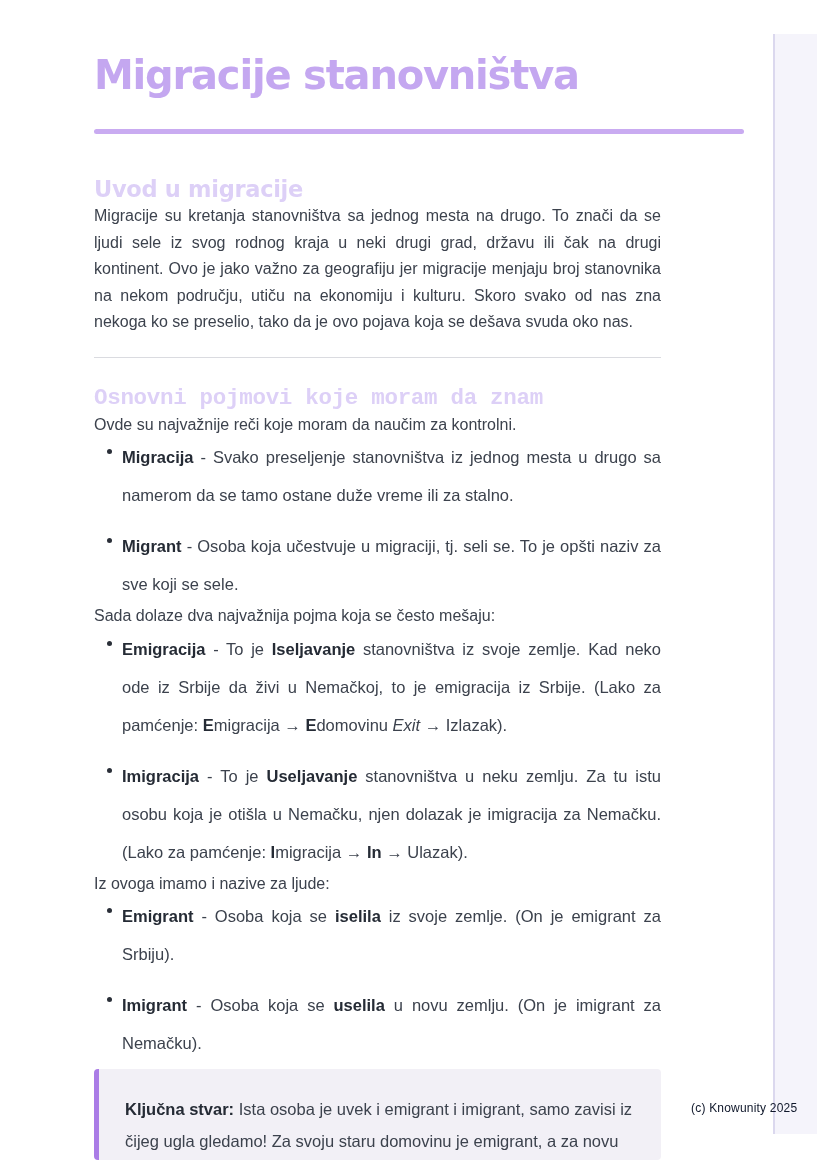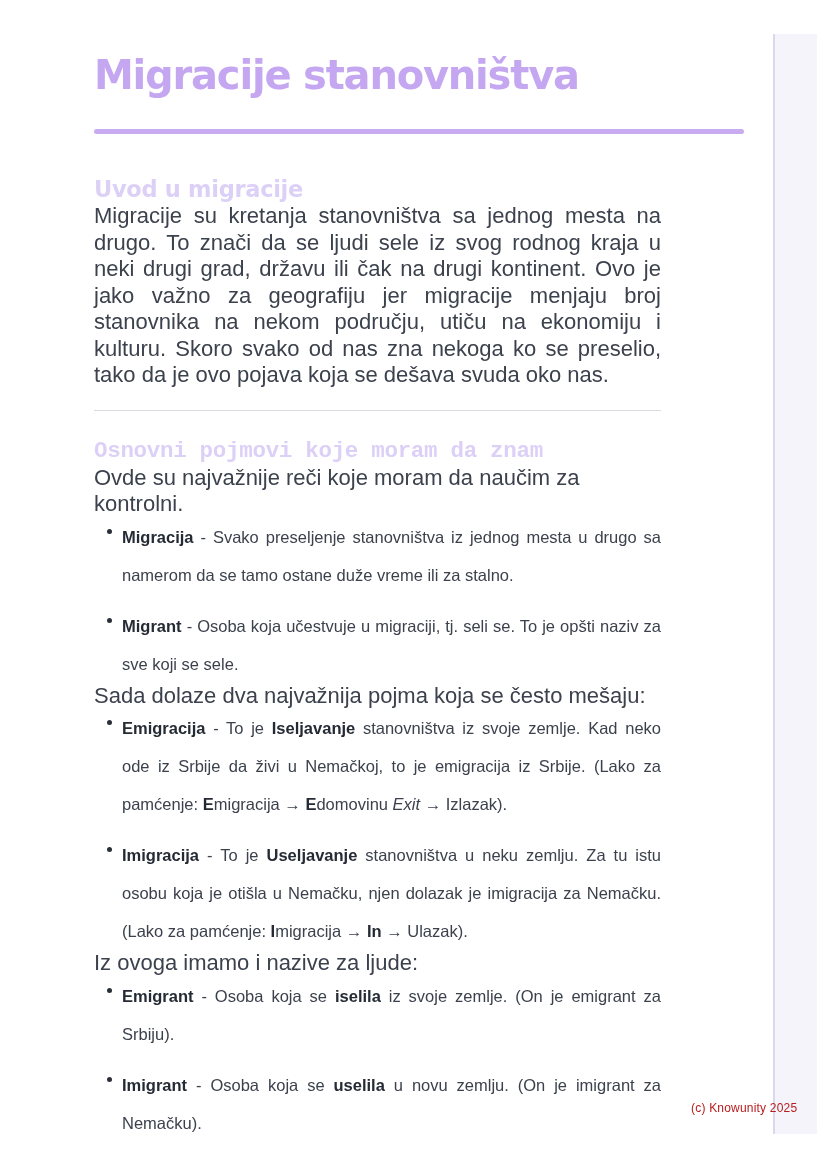--- a/index.html
+++ b/index.html
@@ -17,21 +17,21 @@
     font-weight:700;font-size:40px;line-height:46px;letter-spacing:-1.2px;
     color:#c4a7f0;
   }
   .rule{margin-top:31px;width:650px;height:5px;border-radius:2.5px;background:#c9abf1;}
   h2{
     margin:0;font-family:"DejaVu Sans","Liberation Sans",sans-serif;
     font-weight:700;font-size:22.5px;line-height:28px;color:#ddd0f7;letter-spacing:-0.3px;
   }
   .h2-intro{margin-top:41px;}
   .h2-terms{margin-top:26px;font-family:Liberation Mono, monospace;}
-  p.body{margin:0;font-size:22px;line-height:26.5px;color:#3c424d;}
+  p.body{margin:0;font-size:16px;line-height:26.5px;color:#3c424d;}
   .justify{text-align:justify;}
   .p-intro{margin-top:22px;}
   .divider{margin:21px 0 0;border:none;height:1px;background:#dadbe0;width:567px;}
   .p-lead{margin-top:16px;}
   .p-mixlead{margin-top:12px;}
   .p-peoplelead{margin-top:13px;}
   ul.blist{list-style:none;margin:0;padding:0;}
   .ul-1{margin-top:21px;}
   .ul-2{margin-top:14px;}
   .ul-3{margin-top:8px;}
@@ -46,21 +46,21 @@
   .li-text{display:block;text-align:justify;}
   b{font-weight:700;color:#252b35;}
   i{font-style:italic;color:#3c424d;}
   .callout{
     box-sizing:border-box;margin-top:7px;width:567px;height:91px;
     background:#f2f0f6;border-left:5px solid #aa7ce6;border-radius:4px;
     padding:24px 26px 0;overflow:hidden;
   }
   .callout p{margin:0;font-size:16.5px;line-height:32px;color:#3c424d;}
   .footer{
-    position:absolute;left:665px;top:1101px;font-size:12px;color:#b91c1c;
+    position:absolute;left:665px;top:1101px;font-size:12px;color:#0f172a;
     letter-spacing:0.2px;z-index:2;
   }
 </style>
 </head>
 <body>
 
 <div class="page">
   <div class="side-strip"></div>
 
   <div class="content">
@@ -105,16 +105,19 @@
       <li>
         <span class="bullet"></span>
         <span class="li-text"><b>Emigrant</b><span> - Osoba koja se </span><b>iselila</b><span> iz svoje zemlje. (On je emigrant za Srbiju).</span></span>
       </li>
       <li>
         <span class="bullet"></span>
         <span class="li-text"><b>Imigrant</b><span> - Osoba koja se </span><b>uselila</b><span> u novu zemlju. (On je imigrant za Nemačku).</span></span>
       </li>
     </ul>
 
+    <div class="callout">
+      <p><b>Ključna stvar:</b><span> Ista osoba je uvek i emigrant i imigrant, samo zavisi iz čijeg ugla gledamo! Za svoju staru domovinu je emigrant, a za novu</span></p>
+    </div>
   </div>
 
   <div class="footer">(c) Knowunity 2025</div>
 </div>
 
 </body></html>

